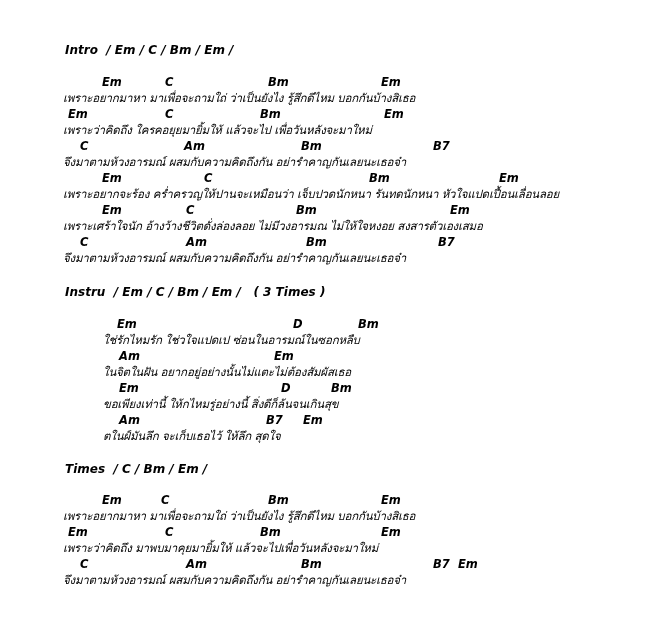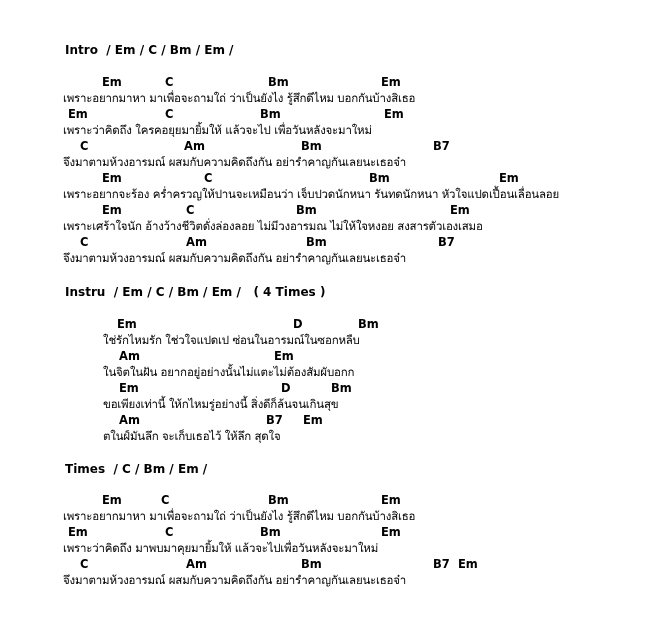--- a/index.html
+++ b/index.html
@@ -1,18 +1,18 @@
 <!DOCTYPE html>
 <html><head>
 <meta charset="utf-8">
 <style>
   html, body { margin:0; padding:0; background:#ffffff; }
   body { width:666px; height:640px; position:relative; overflow:hidden;
          font-family:"DejaVu Sans","Liberation Sans",sans-serif; color:#000; }
-  .line { position:absolute; left:0; white-space:pre; font-size:11.5px; line-height:16px; }
+  .line { position:absolute; left:0; white-space:pre; font-size:11.5px; line-height:16px;font-style:italic; }
   .hdr { font-weight:bold; font-size:12px; }
   .chord { font-weight:bold; font-size:11.5px; }
   .lyric { font-size:11.5px; letter-spacing:-0.2px; }
   .c { position:absolute; top:0; }
 </style>
 </head>
 <body>
 
 <div>
   <div class="line hdr" style="top:42px;left:65px;">Intro  / Em / C / Bm / Em /</div>
@@ -25,27 +25,27 @@
       <div class="line chord" style="top: 138px; width: 666px;"><span class="c" style="left: 80px;">C</span><span class="c" style="left: 184px;">Am</span><span class="c" style="left: 301px;">Bm</span><span class="c" style="left: 433px;">B7</span></div>
       <div class="line lyric" style="top: 154px; left: 63px;">จึงมาตามห้วงอารมณ์ ผสมกับความคิดถึงกัน อย่ารำคาญกันเลยนะเธอจ๋า</div>
       <div class="line chord" style="top: 170px; width: 666px;"><span class="c" style="left: 102px;">Em</span><span class="c" style="left: 204px;">C</span><span class="c" style="left: 369px;">Bm</span><span class="c" style="left: 499px;">Em</span></div>
       <div class="line lyric" style="top: 186px; left: 63px;">เพราะอยากจะร้อง คร่ำครวญให้ปานจะเหมือนว่า เจ็บปวดนักหนา รันทดนักหนา หัวใจแปดเปื้อนเลื่อนลอย</div>
       <div class="line chord" style="top: 202px; width: 666px;"><span class="c" style="left: 102px;">Em</span><span class="c" style="left: 186px;">C</span><span class="c" style="left: 296px;">Bm</span><span class="c" style="left: 450px;">Em</span></div>
       <div class="line lyric" style="top: 218px; left: 63px;">เพราะเศร้าใจนัก อ้างว้างชีวิตดั่งล่องลอย ไม่มีวงอารมณ ไม่ให้ใจหงอย สงสารตัวเองเสมอ</div>
       <div class="line chord" style="top: 234px; width: 666px;"><span class="c" style="left: 80px;">C</span><span class="c" style="left: 186px;">Am</span><span class="c" style="left: 306px;">Bm</span><span class="c" style="left: 438px;">B7</span></div>
       <div class="line lyric" style="top: 250px; left: 63px;">จึงมาตามห้วงอารมณ์ ผสมกับความคิดถึงกัน อย่ารำคาญกันเลยนะเธอจ๋า</div>
     </div>
 
-  <div class="line hdr" style="top:284px;left:65px;">Instru  / Em / C / Bm / Em /   ( 4 Times )</div>
+  <div class="line hdr" style="top:284px;left:65px;">Instru  / Em / C / Bm / Em /   ( 3 Times )</div>
 
   <div id="chorus">
       <div class="line chord" style="top: 316px; width: 666px;"><span class="c" style="left: 117px;">Em</span><span class="c" style="left: 293px;">D</span><span class="c" style="left: 358px;">Bm</span></div>
       <div class="line lyric" style="top: 332px; left: 103px;">ใช่รักไหมรัก ใช่วใจแปดเป ซ่อนในอารมณ์ในซอกหลืบ</div>
       <div class="line chord" style="top: 348px; width: 666px;"><span class="c" style="left: 119px;">Am</span><span class="c" style="left: 274px;">Em</span></div>
-      <div class="line lyric" style="top: 364px; left: 103px;">ในจิตในฝัน อยากอยู่อย่างนั้นไม่แตะไม่ต้องสัมผับอกก</div>
+      <div class="line lyric" style="top: 364px; left: 103px;">ในจิตในฝัน อยากอยู่อย่างนั้นไม่แตะไม่ต้องสัมผัสเธอ</div>
       <div class="line chord" style="top: 380px; width: 666px;"><span class="c" style="left: 119px;">Em</span><span class="c" style="left: 281px;">D</span><span class="c" style="left: 331px;">Bm</span></div>
       <div class="line lyric" style="top: 396px; left: 103px;">ขอเพียงเท่านี้ ให้กไหมรู่อย่างนี้ สิ่งดีก็ล้นจนเกินสุข</div>
       <div class="line chord" style="top: 412px; width: 666px;"><span class="c" style="left: 119px;">Am</span><span class="c" style="left: 266px;">B7</span><span class="c" style="left: 303px;">Em</span></div>
       <div class="line lyric" style="top: 428px; left: 103px;">ตในฝ์มันลึก จะเก็บเธอไว้ ให้ลึก สุดใจ</div>
     </div>
 
   <div class="line hdr" style="top:461px;left:65px;">Times  / C / Bm / Em /</div>
 
   <div id="verse2">
       <div class="line chord" style="top: 492px; width: 666px;"><span class="c" style="left: 102px;">Em</span><span class="c" style="left: 161px;">C</span><span class="c" style="left: 268px;">Bm</span><span class="c" style="left: 381px;">Em</span></div>

